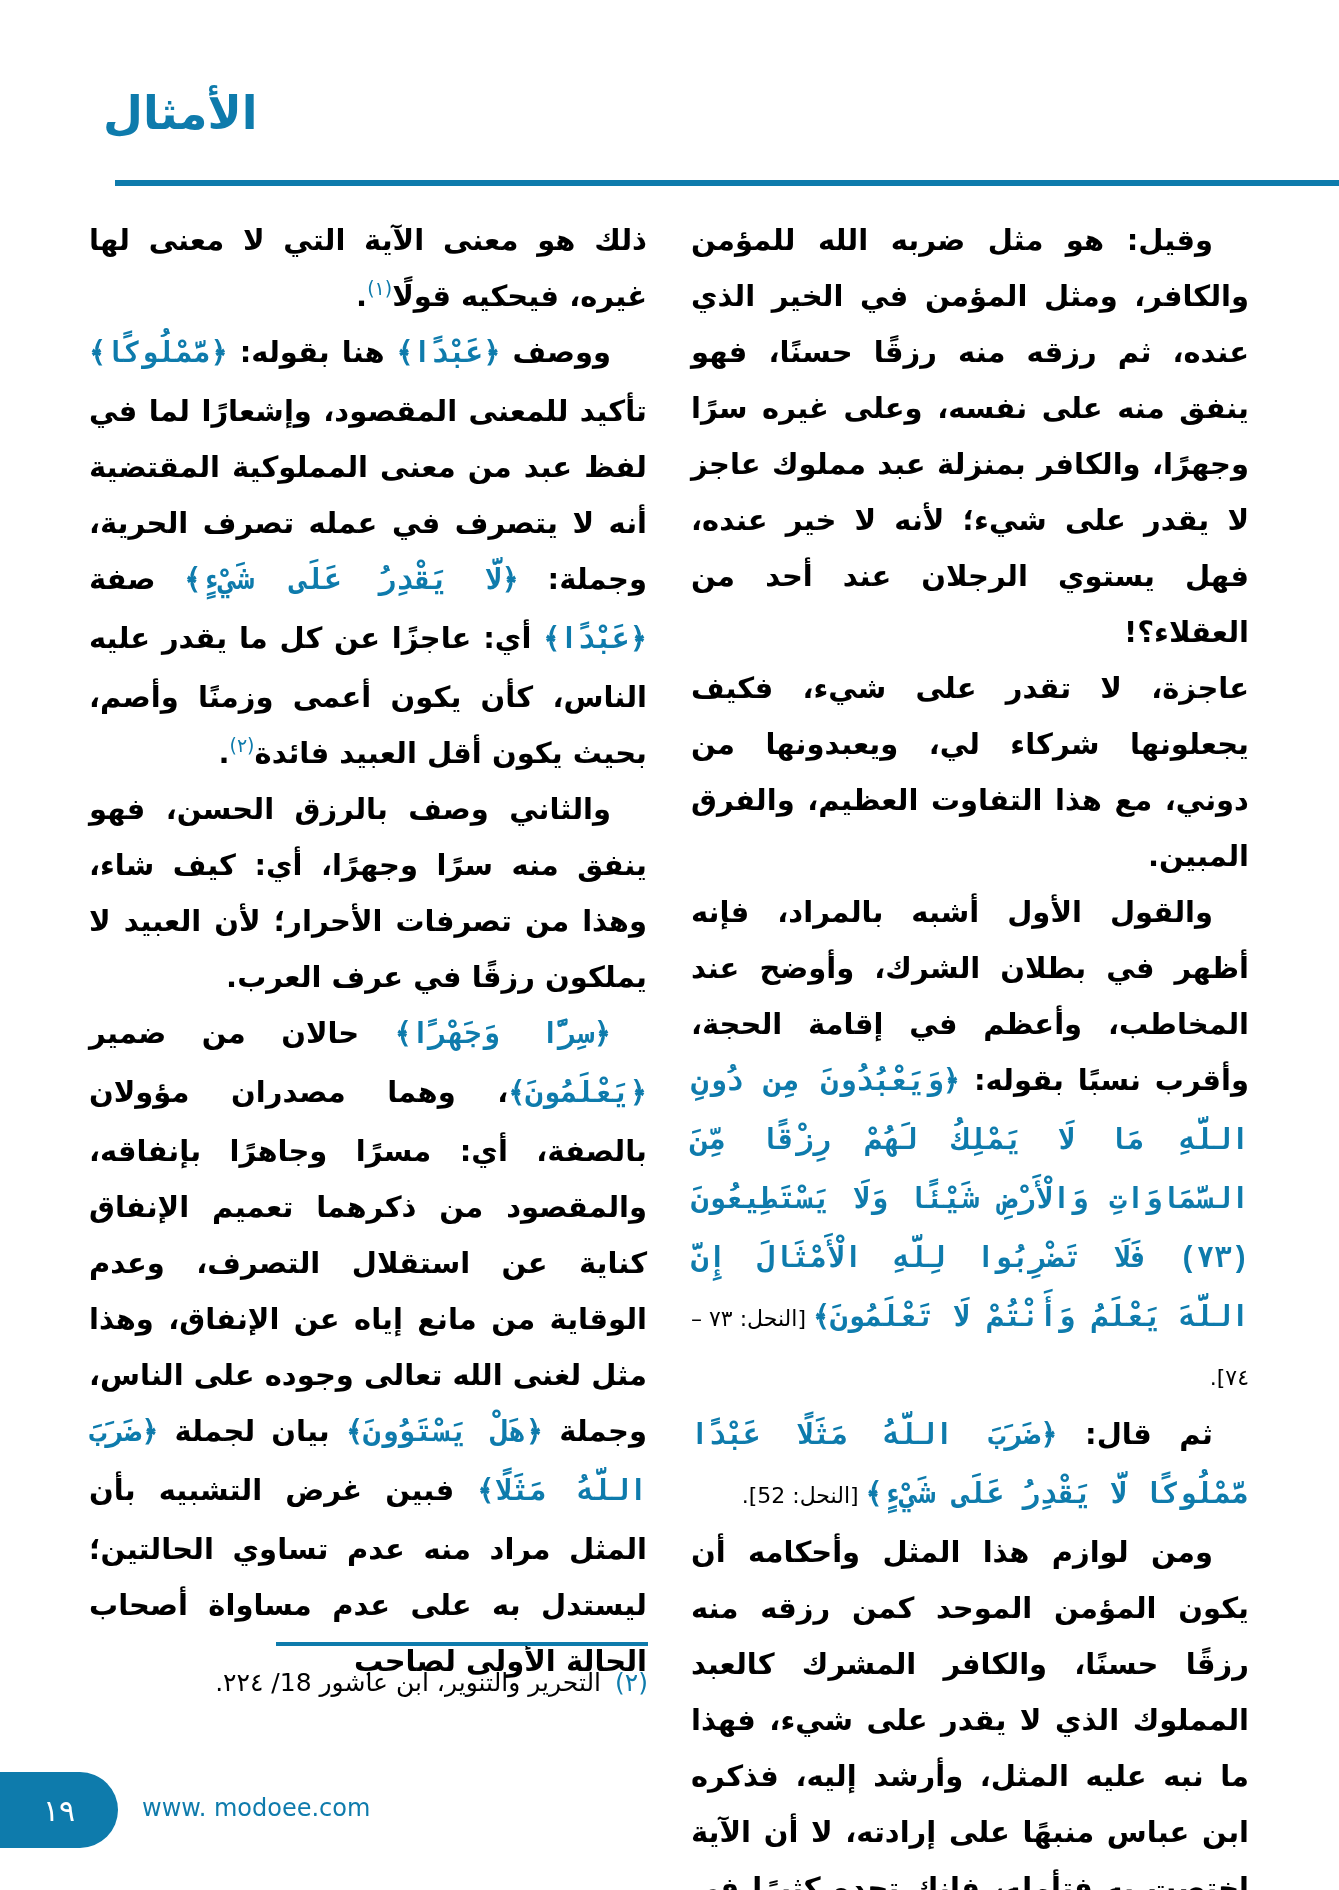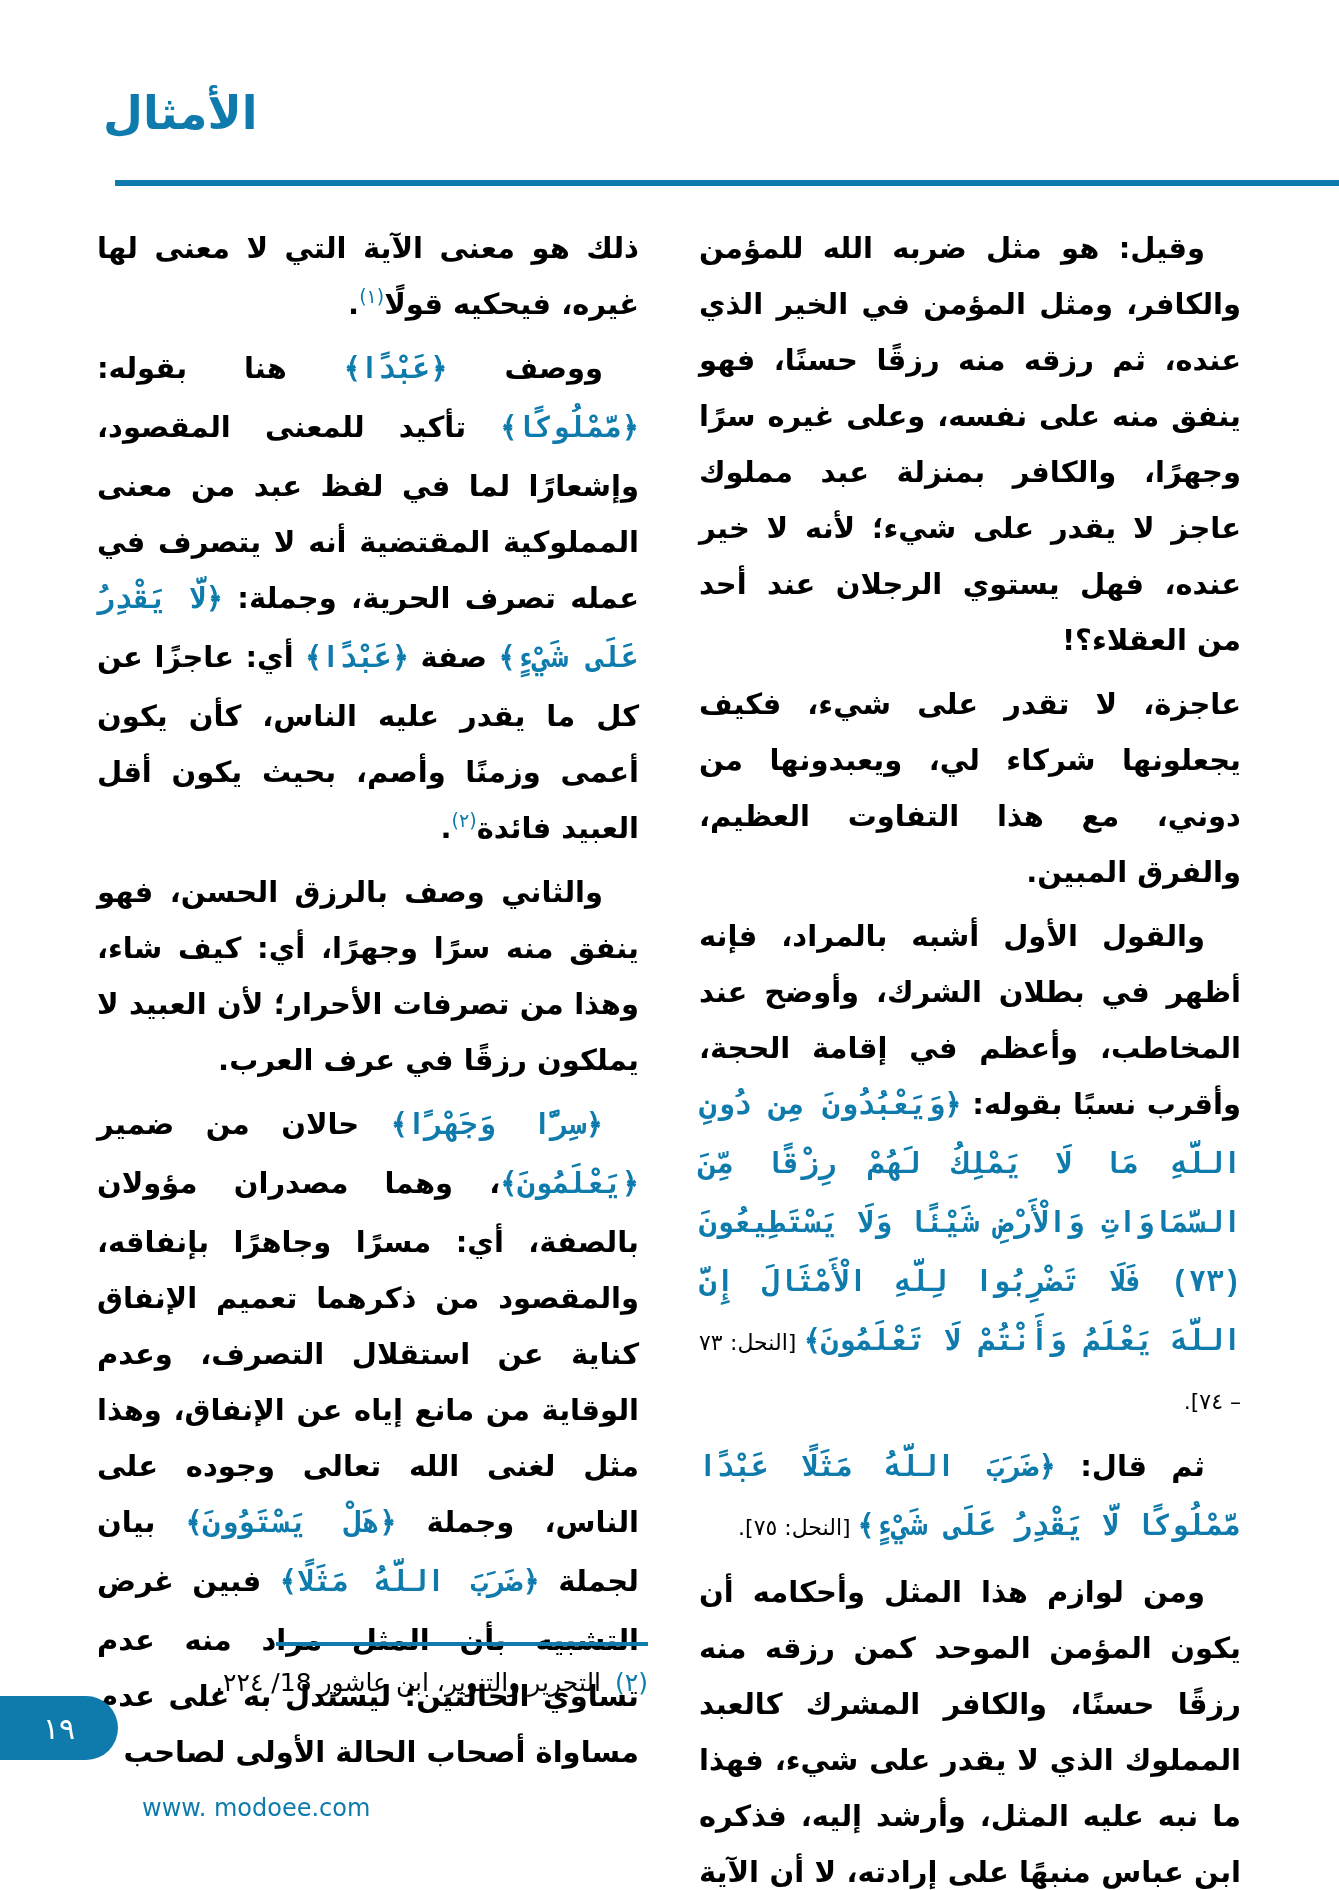--- a/index.html
+++ b/index.html
@@ -22,21 +22,21 @@
     position:absolute; top:180px; left:115px; right:0px;
     height:6px; background:var(--accent);
   }
   .content {
     position:absolute; top:212px; left:90px; right:90px;
     display:flex; gap:44px;
     direction:rtl; 
   }
   .col { width:558px; flex:0 0 558px; }
   .para {
-    margin:8px;
+    margin:0;
     direction:rtl;
     text-align:justify;
     font-size:29px;
     line-height:56px;
     font-weight:bold;
     color:#000;
   }
   .para.indent { text-indent:36px; }
   .seg-q { color:var(--accent);font-family:Liberation Mono, monospace; }
   .seg-c { font-weight:normal; font-size:22px; }
@@ -52,22 +52,22 @@
   .fn-rule {
     height:4px; width:372px; background:var(--accent);
     margin:0 0 14px auto; 
   }
   .footnote {
     direction:rtl; text-align:right;
     font-size:25px; line-height:45px; color:#000;
   }
   .fn-marker { color:var(--accent); margin-left:14px; }
   .page-badge {
-    position:absolute; left:0; top:1696px;
-    width:118px; height:64px;
+    position:absolute; left:0; top:1772px;
+    width:118px; height:76px;
     background:var(--accent);
     border-radius:0 44px 44px 0;
     display:flex; align-items:center; justify-content:center;text-align:center;
   }
   .page-number { color:#ffffff; font-size:30px; direction:rtl; }
   .website {
     position:absolute; left:142px; top:1794px;
     color:var(--accent); font-size:24px; direction:ltr;
   }
 </style>
@@ -75,21 +75,21 @@
 <body>
 
 <div class="header-title">الأمثال</div>
 <div class="header-rule"></div>
 
 <div class="content">
   <div class="col">
       <p class="para indent"><span class="seg-n">وقيل: هو مثل ضربه الله للمؤمن والكافر، ومثل المؤمن في الخير الذي عنده، ثم رزقه منه رزقًا حسنًا، فهو ينفق منه على نفسه، وعلى غيره سرًا وجهرًا، والكافر بمنزلة عبد مملوك عاجز لا يقدر على شيء؛ لأنه لا خير عنده، فهل يستوي الرجلان عند أحد من العقلاء؟!</span></p>
       <p class="para"><span class="seg-n">عاجزة، لا تقدر على شيء، فكيف يجعلونها شركاء لي، ويعبدونها من دوني، مع هذا التفاوت العظيم، والفرق المبين.</span></p>
       <p class="para indent"><span class="seg-n">والقول الأول أشبه بالمراد، فإنه أظهر في بطلان الشرك، وأوضح عند المخاطب، وأعظم في إقامة الحجة، وأقرب نسبًا بقوله: </span><span class="seg-q">﴿وَيَعْبُدُونَ مِن دُونِ اللَّهِ مَا لَا يَمْلِكُ لَهُمْ رِزْقًا مِّنَ السَّمَاوَاتِ وَالْأَرْضِ شَيْئًا وَلَا يَسْتَطِيعُونَ (٧٣) فَلَا تَضْرِبُوا لِلَّهِ الْأَمْثَالَ إِنَّ اللَّهَ يَعْلَمُ وَأَنْتُمْ لَا تَعْلَمُونَ﴾</span><span class="seg-c"> [النحل: ٧٣ – ٧٤].</span></p>
-      <p class="para indent"><span class="seg-n">ثم قال: </span><span class="seg-q">﴿ضَرَبَ اللَّهُ مَثَلًا عَبْدًا مَّمْلُوكًا لَّا يَقْدِرُ عَلَى شَيْءٍ﴾</span><span class="seg-c"> [النحل: ٧٥].</span></p>
+      <p class="para indent"><span class="seg-n">ثم قال: </span><span class="seg-q">﴿ضَرَبَ اللَّهُ مَثَلًا عَبْدًا مَّمْلُوكًا لَّا يَقْدِرُ عَلَى شَيْءٍ﴾</span><span class="seg-c"> [النحل: 52].</span></p>
       <p class="para indent"><span class="seg-n">ومن لوازم هذا المثل وأحكامه أن يكون المؤمن الموحد كمن رزقه منه رزقًا حسنًا، والكافر المشرك كالعبد المملوك الذي لا يقدر على شيء، فهذا ما نبه عليه المثل، وأرشد إليه، فذكره ابن عباس منبهًا على إرادته، لا أن الآية اختصت به فتأمله، فإنك تجده كثيرًا في كلام ابن عباس وغيره من السلف في فهم القرآن، فيظن الظان أن</span></p>
     </div>
   <div class="col">
       <p class="para"><span class="seg-n">ذلك هو معنى الآية التي لا معنى لها غيره، فيحكيه قولًا</span><span class="seg-r">(١)</span><span class="seg-n">.</span></p>
       <p class="para indent"><span class="seg-n">ووصف </span><span class="seg-q">﴿عَبْدًا﴾</span><span class="seg-n"> هنا بقوله: </span><span class="seg-q">﴿مَّمْلُوكًا﴾</span><span class="seg-n"> تأكيد للمعنى المقصود، وإشعارًا لما في لفظ عبد من معنى المملوكية المقتضية أنه لا يتصرف في عمله تصرف الحرية، وجملة: </span><span class="seg-q">﴿لَّا يَقْدِرُ عَلَى شَيْءٍ﴾</span><span class="seg-n"> صفة </span><span class="seg-q">﴿عَبْدًا﴾</span><span class="seg-n"> أي: عاجزًا عن كل ما يقدر عليه الناس، كأن يكون أعمى وزمنًا وأصم، بحيث يكون أقل العبيد فائدة</span><span class="seg-r">(٢)</span><span class="seg-n">.</span></p>
       <p class="para indent"><span class="seg-n">والثاني وصف بالرزق الحسن، فهو ينفق منه سرًا وجهرًا، أي: كيف شاء، وهذا من تصرفات الأحرار؛ لأن العبيد لا يملكون رزقًا في عرف العرب.</span></p>
       <p class="para indent"><span class="seg-q">﴿سِرًّا وَجَهْرًا﴾</span><span class="seg-n"> حالان من ضمير </span><span class="seg-q">﴿يَعْلَمُونَ﴾</span><span class="seg-n">، وهما مصدران مؤولان بالصفة، أي: مسرًا وجاهرًا بإنفاقه، والمقصود من ذكرهما تعميم الإنفاق كناية عن استقلال التصرف، وعدم الوقاية من مانع إياه عن الإنفاق، وهذا مثل لغنى الله تعالى وجوده على الناس، وجملة </span><span class="seg-q">﴿هَلْ يَسْتَوُونَ﴾</span><span class="seg-n"> بيان لجملة </span><span class="seg-q">﴿ضَرَبَ اللَّهُ مَثَلًا﴾</span><span class="seg-n"> فبين غرض التشبيه بأن المثل مراد منه عدم تساوي الحالتين؛ ليستدل به على عدم مساواة أصحاب الحالة الأولى لصاحب</span></p>
     </div>
 </div>
 

